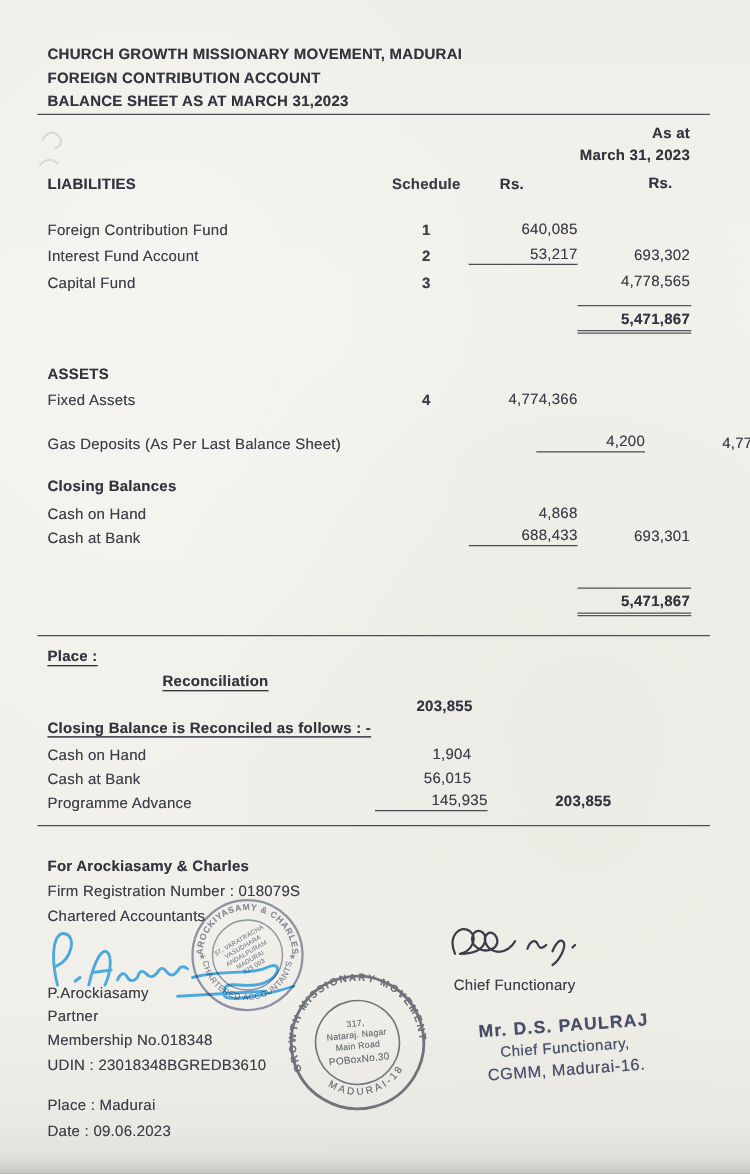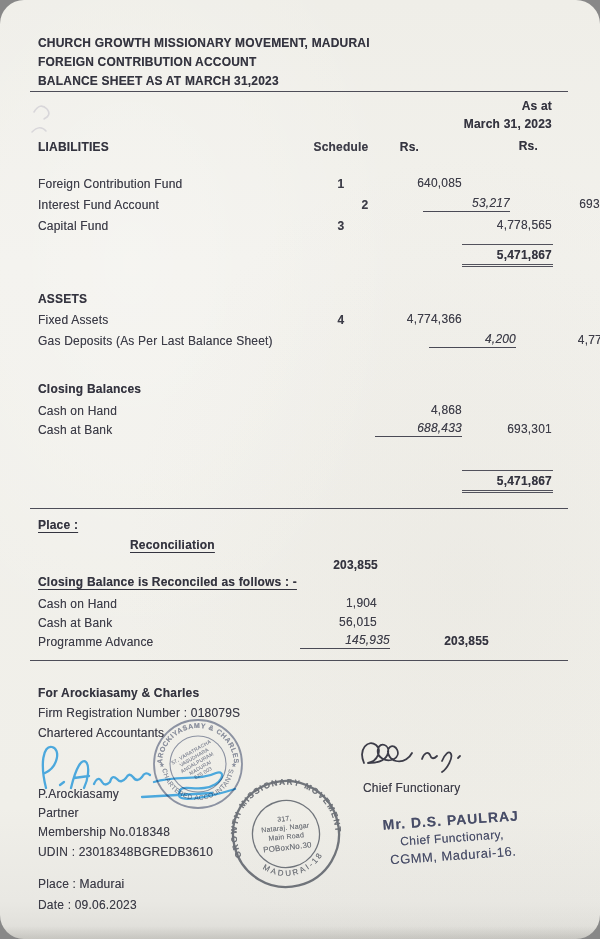--- a/index.html
+++ b/index.html
@@ -5,35 +5,34 @@
   html,body{margin:0;padding:0;background:#888;}
   .sheet{
     position:relative;width:600px;height:939px;overflow:hidden;
     font-family:"Liberation Sans",sans-serif;font-size:12px;color:#3d3d48;
     letter-spacing:.2px;
     background:
       radial-gradient(ellipse at 22% 28%, rgba(255,255,255,.28), transparent 42%),
       radial-gradient(ellipse at 78% 62%, rgba(208,203,193,.14), transparent 52%),
       linear-gradient(180deg,#efeee8 0%,#f2f1ec 28%,#f0efe9 86%,#e9e8e3 96%,#dddcd7 100%);
     text-shadow:0 0 .5px rgba(61,61,72,.55);
-    border-radius:24px;
   }
   .sheet::after{content:"";position:absolute;left:0;right:0;bottom:0;height:13px;
     background:linear-gradient(180deg,rgba(118,116,110,0),rgba(118,116,110,.22));}
   .abs{position:absolute;}
   .b{font-weight:bold;color:#34343f;}
   .right-block{position:absolute;left:38px;width:514px;text-align:right;}
   .hr{position:absolute;left:30px;width:538px;border-top:1.8px solid #4d4d58;height:0;}
   .hr.thin{border-top-width:1.5px;}
   .row{position:absolute;left:38px;width:514px;display:grid;
        grid-template-columns:269px 68px 87px 90px;align-items:end;height:17px;}
   .cs{text-align:center;font-weight:bold;}
   .ca1{text-align:right;padding-bottom:1px;}
   .ca2{text-align:right;padding-bottom:1px;}
-  .ul{border-bottom:1.5px solid #4a4a55;font-style:italic;}
+  .ul{border-bottom:1.5px solid #4a4a55;}
   .total{position:absolute;left:462px;width:90px;text-align:right;font-weight:bold;color:#34343f;
          border-top:1.5px solid #52525c;border-bottom:3.5px double #52525c;padding:3px 1px 2px 0;}
   .undl{text-decoration:underline;text-underline-offset:3px;text-decoration-thickness:1.4px;}
   .nrow{position:absolute;left:38px;width:425px;display:grid;
         grid-template-columns:249px 90px 86px;align-items:end;height:17px;}
   .urow{position:absolute;left:38px;width:425px;display:grid;
         grid-template-columns:340px 85px;align-items:end;height:17px;}
   .na,.nt{text-align:right;padding-bottom:1px;}
   .stamp-svg{position:absolute;mix-blend-mode:multiply;}
   .paulraj{position:absolute;left:346px;top:811px;width:212px;text-align:center;
@@ -62,21 +61,21 @@
     <span class="b" style="text-align:center;padding-right:18px;">Rs.</span>
     <span class="b ca2" style="padding-right:14px;">Rs.</span>
   </div>
 
   <div class="row" style="top:174px;">
     <span>Foreign Contribution Fund</span>
     <span class="cs">1</span>
     <span class="ca1">640,085</span>
     <span class="ca2"></span>
   </div>
-  <div class="row" style="top:195px;gap:24px;">
+  <div class="row" style="top:195px;">
     <span>Interest Fund Account</span>
     <span class="cs">2</span>
     <span class="ca1 ul">53,217</span>
     <span class="ca2">693,302</span>
   </div>
   <div class="row" style="top:216px;">
     <span>Capital Fund</span>
     <span class="cs">3</span>
     <span class="ca1"></span>
     <span class="ca2">4,778,565</span>
@@ -86,21 +85,21 @@
     <span>5,471,867</span>
   </div>
 
   <div class="abs b" style="left:38px;top:292px;">ASSETS</div>
   <div class="row" style="top:310px;">
     <span>Fixed Assets</span>
     <span class="cs">4</span>
     <span class="ca1">4,774,366</span>
     <span class="ca2"></span>
   </div>
-  <div class="row" style="top:331px;gap:27px;">
+  <div class="row" style="top:345px;gap:27px;">
     <span>Gas Deposits (As Per Last Balance Sheet)</span>
     <span class="cs"></span>
     <span class="ca1 ul">4,200</span>
     <span class="ca2">4,778,566</span>
   </div>
 
   <div class="abs b" style="left:38px;top:382px;">Closing Balances</div>
   <div class="row" style="top:401px;">
     <span>Cash on Hand</span>
     <span class="cs"></span>

